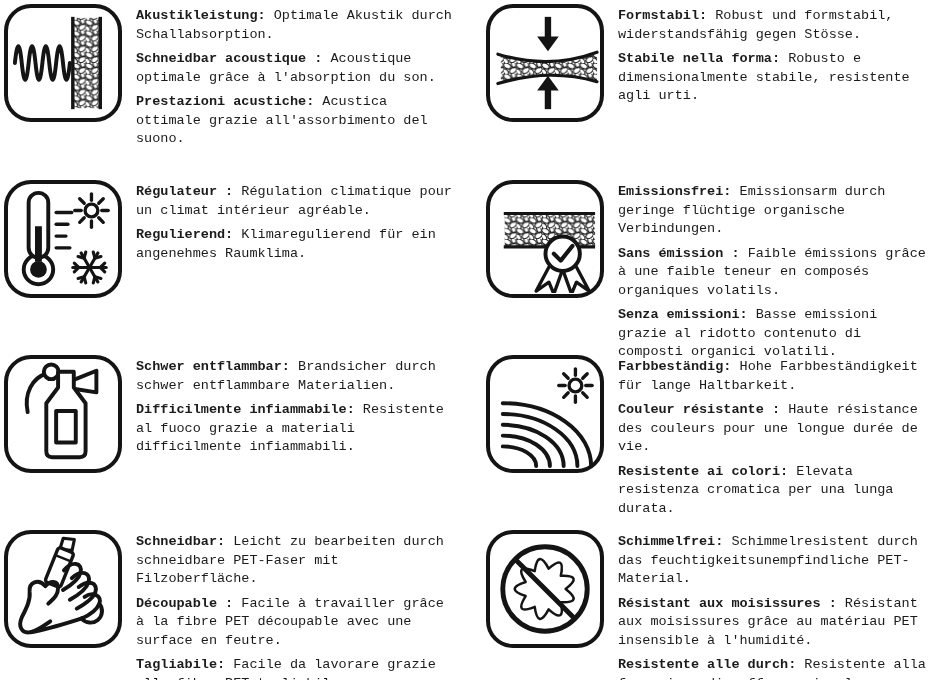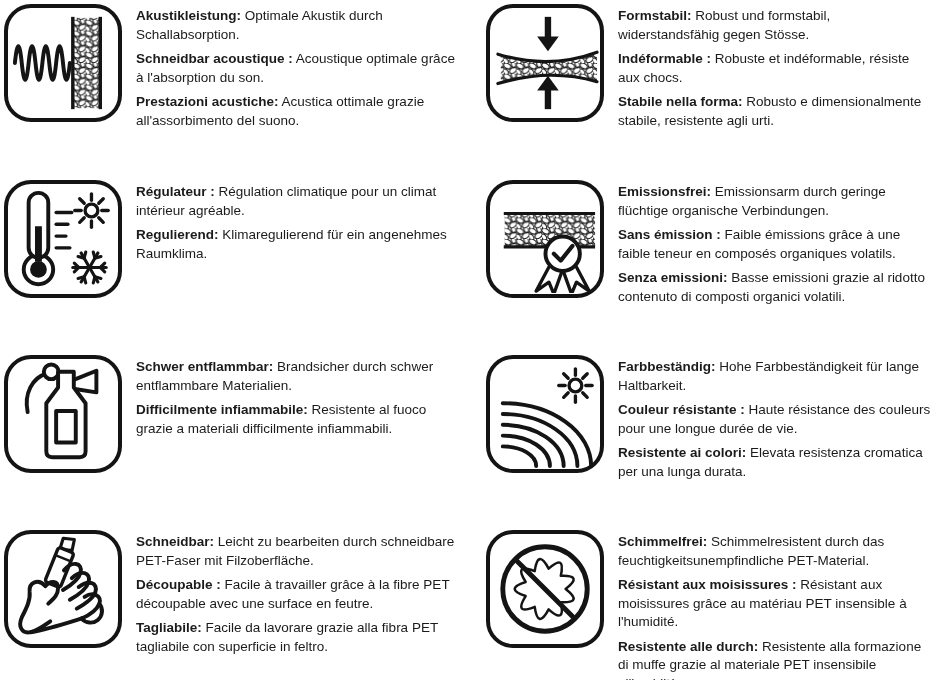--- a/index.html
+++ b/index.html
@@ -7,21 +7,21 @@
   body {
     width: 936px; height: 680px;
     font-family: "Liberation Sans", sans-serif;
     color: #1b1b1b;
     overflow: hidden;
   }
   .grid {
     display: grid;
     grid-template-columns: 468px 468px;
     grid-template-rows: 176px 175px 175px 154px;
-    width: 848px; height: 680px;
+    width: 848px; height: 680px; font-family: Liberation Mono, monospace;
   }
   .feature { display: flex; align-items: flex-start; padding-top: 4px; padding-left: 4px; }
   .feature.right { padding-left: 18px; }
   .icon-box {
     flex: none;
     width: 118px; height: 118px;
     border: 4px solid #141414;
     border-radius: 27px;
     background: #fff;
     display: flex; align-items: center; justify-content: center;
@@ -81,21 +81,20 @@
         <path d="M7 46 Q59 62 108 44" stroke="#141414" stroke-width="3.2" stroke-linecap="round"></path>
         <path d="M7 76 Q59 60 108 74" stroke="#141414" stroke-width="3.2" stroke-linecap="round"></path>
         <line x1="58" y1="8" x2="58" y2="30" stroke="#141414" stroke-width="6.5"></line>
         <polygon points="47,28 69,28 58,43" fill="#141414"></polygon>
         <line x1="58" y1="102" x2="58" y2="81" stroke="#141414" stroke-width="6.5"></line>
         <polygon points="47,83 69,83 58,68" fill="#141414"></polygon>
       </svg>
     </div>
     <div class="texts">
       <p class="para"><b class="lead">Formstabil:</b> <span>Robust und formstabil, widerstandsfähig gegen Stösse.</span></p>
-      <p class="para"><b class="lead">Indéformable :</b> <span>Robuste et indéformable, résiste aux chocs.</span></p>
       <p class="para"><b class="lead">Stabile nella forma:</b> <span>Robusto e dimensionalmente stabile, resistente agli urti.</span></p>
     </div>
   </div>
 
   <div class="feature">
     <div class="icon-box">
       <svg viewBox="0 0 110 110" fill="none">
         <circle cx="30" cy="86" r="15" fill="#fff" stroke="#141414" stroke-width="4"></circle>
         <rect x="20" y="8" width="20" height="66" rx="10" fill="#fff" stroke="#141414" stroke-width="4"></rect>
         <line x1="30" y1="42" x2="30" y2="78" stroke="#141414" stroke-width="7"></line>

